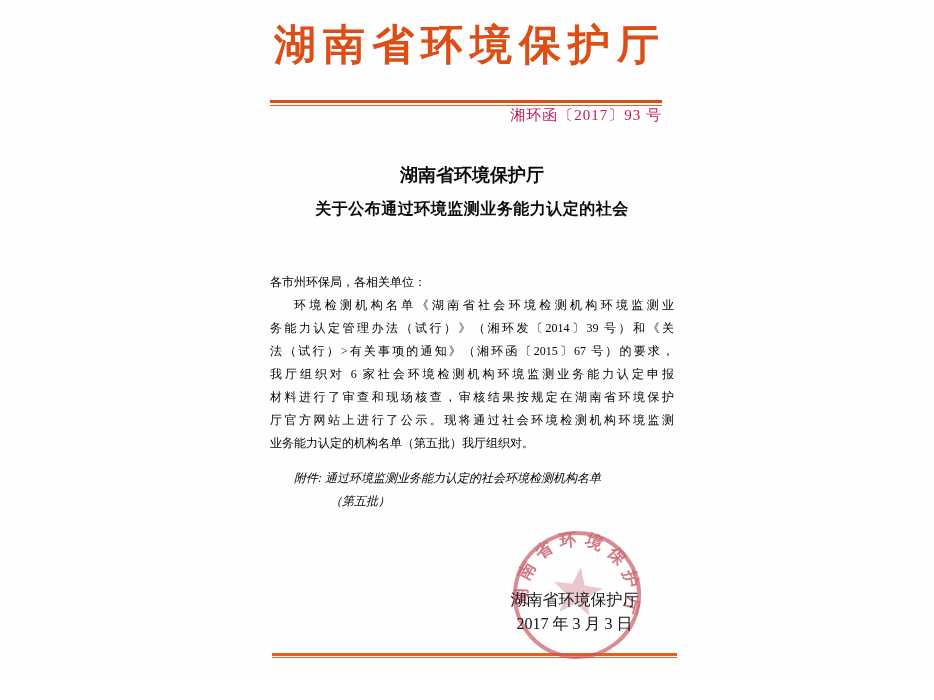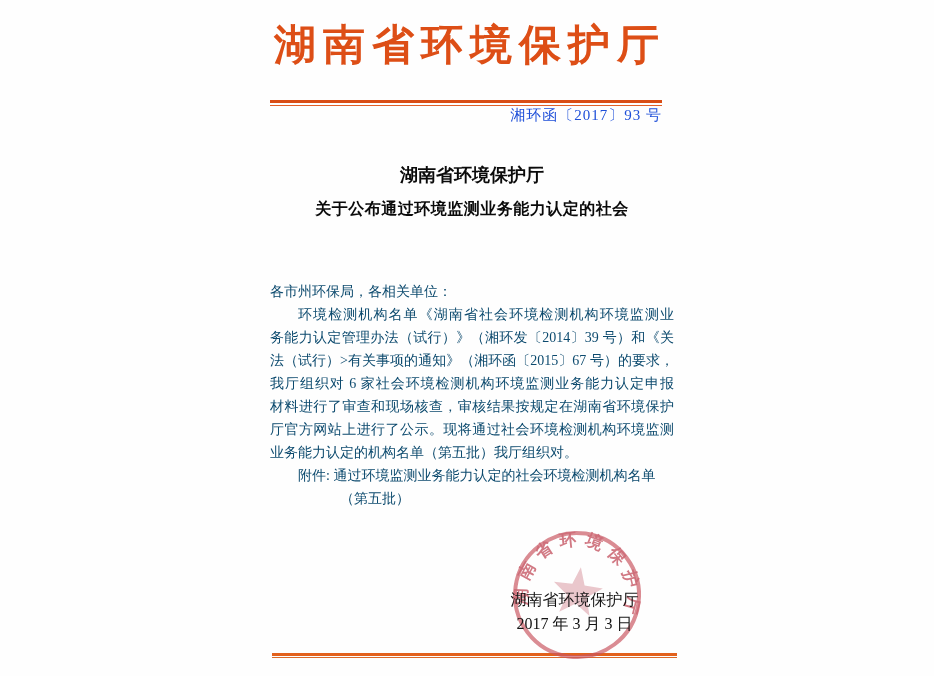--- a/index.html
+++ b/index.html
@@ -35,51 +35,51 @@
     left: 270px;
     width: 392px;
   }
   .rule-top-thick { top: 100px; height: 3px; background: #d94d15; }
   .rule-top-thin  { top: 105px; height: 1px; background: #e0602a; }
   .doc-number {
     position: absolute;
     top: 106px;
     right: 272px;
     font-size: 15px;
-    color: #1d4ed8;
+    color: #be185d;
     letter-spacing: 1px;
   }
   
   .title-block {
     position: absolute;
     left: 270px;
     top: 158px;
     width: 404px;
     text-align: center;
     font-weight: bold;
     color: #0a0a0a;
     line-height: 34px;
   }
   .title-line-small { font-size: 18px; }
   .title-line-big   { font-size: 16px; letter-spacing: 0.5px; }
   
   .body-block {
     position: absolute;
     left: 270px;
-    top: 280px;
+    top: 271px;
     width: 404px;
-    font-size: 14px;
+    font-size: 12px;
     line-height: 23px;
-    color: #0c4a6e;
+    color: #000000;
   }
   .bline { width: 100%; }
   .fill { text-align: justify; text-align-last: justify; }
   .indent2 { text-indent: 2em; }
   .indent5 { text-indent: 5em; }
-  .attachment-block { margin-top: 0; }
+  .attachment-block { margin-top: 12px; font-style: italic; }
   
   .signature-block {
     position: absolute;
     left: 492px;
     top: 588px;
     width: 165px;
     text-align: center;
     font-size: 16px;
     line-height: 24px;
     color: #141414;

